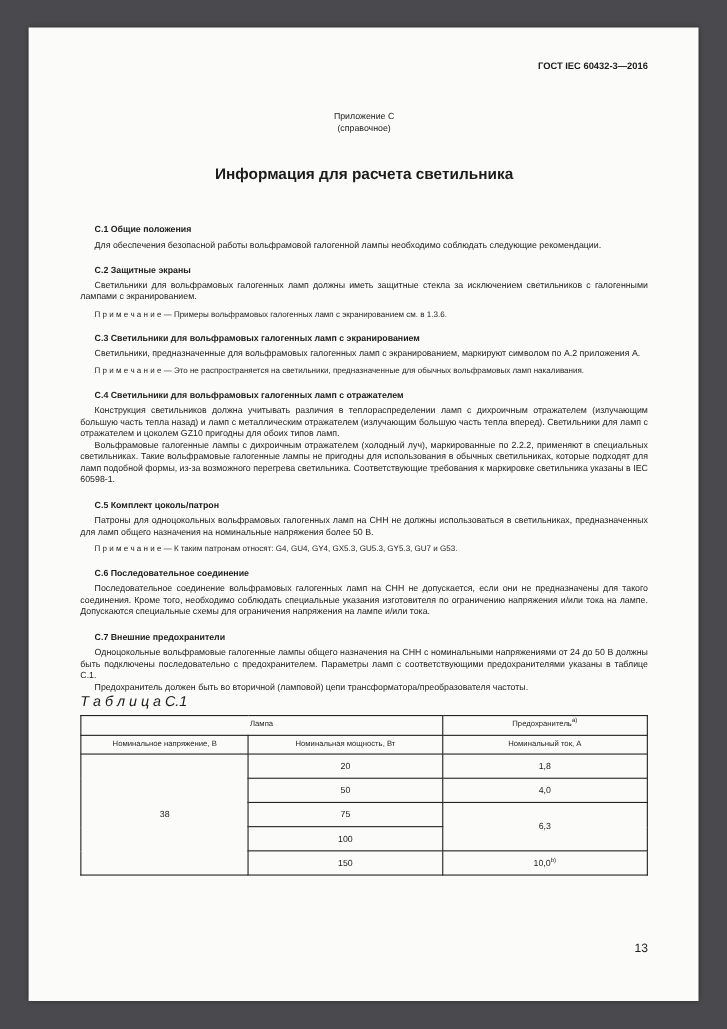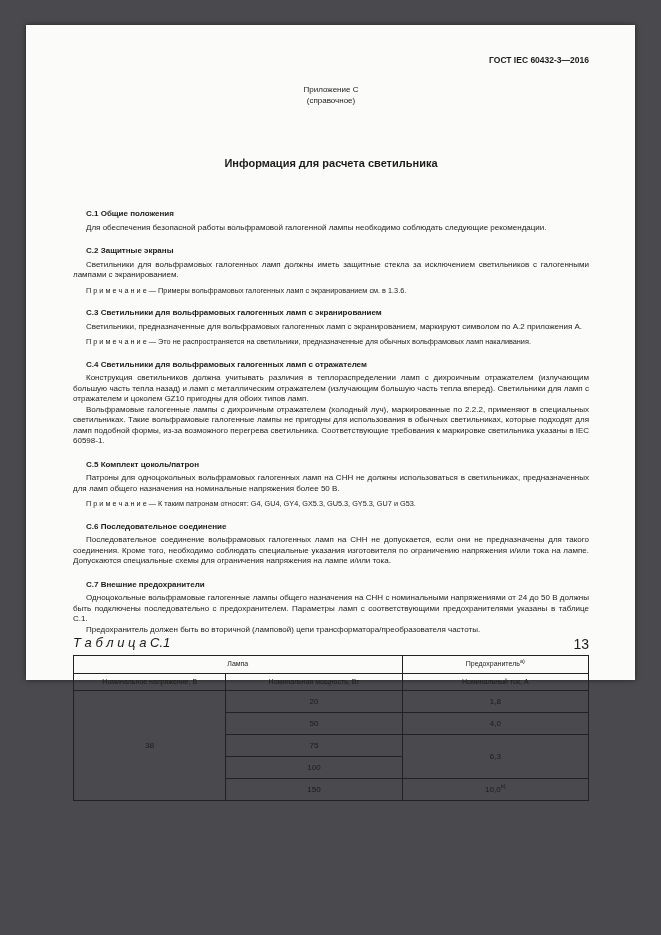--- a/index.html
+++ b/index.html
@@ -5,43 +5,43 @@
   * { margin: 0; padding: 0; box-sizing: border-box; }
   html, body {
     width: 661px; height: 935px;
     background: #4a4a4e;
     font-family: "Liberation Sans", sans-serif;
     color: #1c1c1c;
     overflow: hidden;
   }
   .page {
     position: relative;
-    width: 609px; height: 655px;
+    width: 609px; height: 885px;
     margin: 25px auto 0 auto;
     background: #fbfbfa;
     padding: 30px 46px 0 47px;
     box-shadow: 0 0 5px rgba(0,0,0,0.55);
   }
   .doc-header {
     text-align: right;
     font-weight: bold;
     font-size: 8.5px;
     line-height: 10px;
   }
   .appendix {
-    margin-top: 20px;
+    margin-top: 36px;
     text-align: center;
     font-size: 8px;
     line-height: 10.5px;
   }
   .doc-title {
-    margin-top: 52px;
+    margin-top: 31px;
     text-align: center;
     font-weight: bold;
-    font-size: 11px;
+    font-size: 14px;
     line-height: 11px;
   }
   #sections { margin-top: 40px; font-size: 8px; line-height: 10.5px; }
   .sec-heading {
     font-weight: bold;
     margin: 13px 0 3px 0;
     text-indent: 13px;
   }
   .para {
     text-indent: 13px;
@@ -78,22 +78,22 @@
   }
   table.spec tbody td {
     font-size: 8px;
     padding: 6px 3px;
     line-height: 9px;
   }
   sup { font-size: 5.5px; vertical-align: super; line-height: 0; }
   .page-number {
     position: absolute;
     right: 46px;
-    bottom: 28px;
-    font-size: 14px;
+    bottom: 42px;
+    font-size: 11px;
   }
 </style>
 </head>
 <body>
 
 <div class="page">
 
   <div class="doc-header">ГОСТ IEC 60432-3—2016</div>
 
   <div class="appendix">

